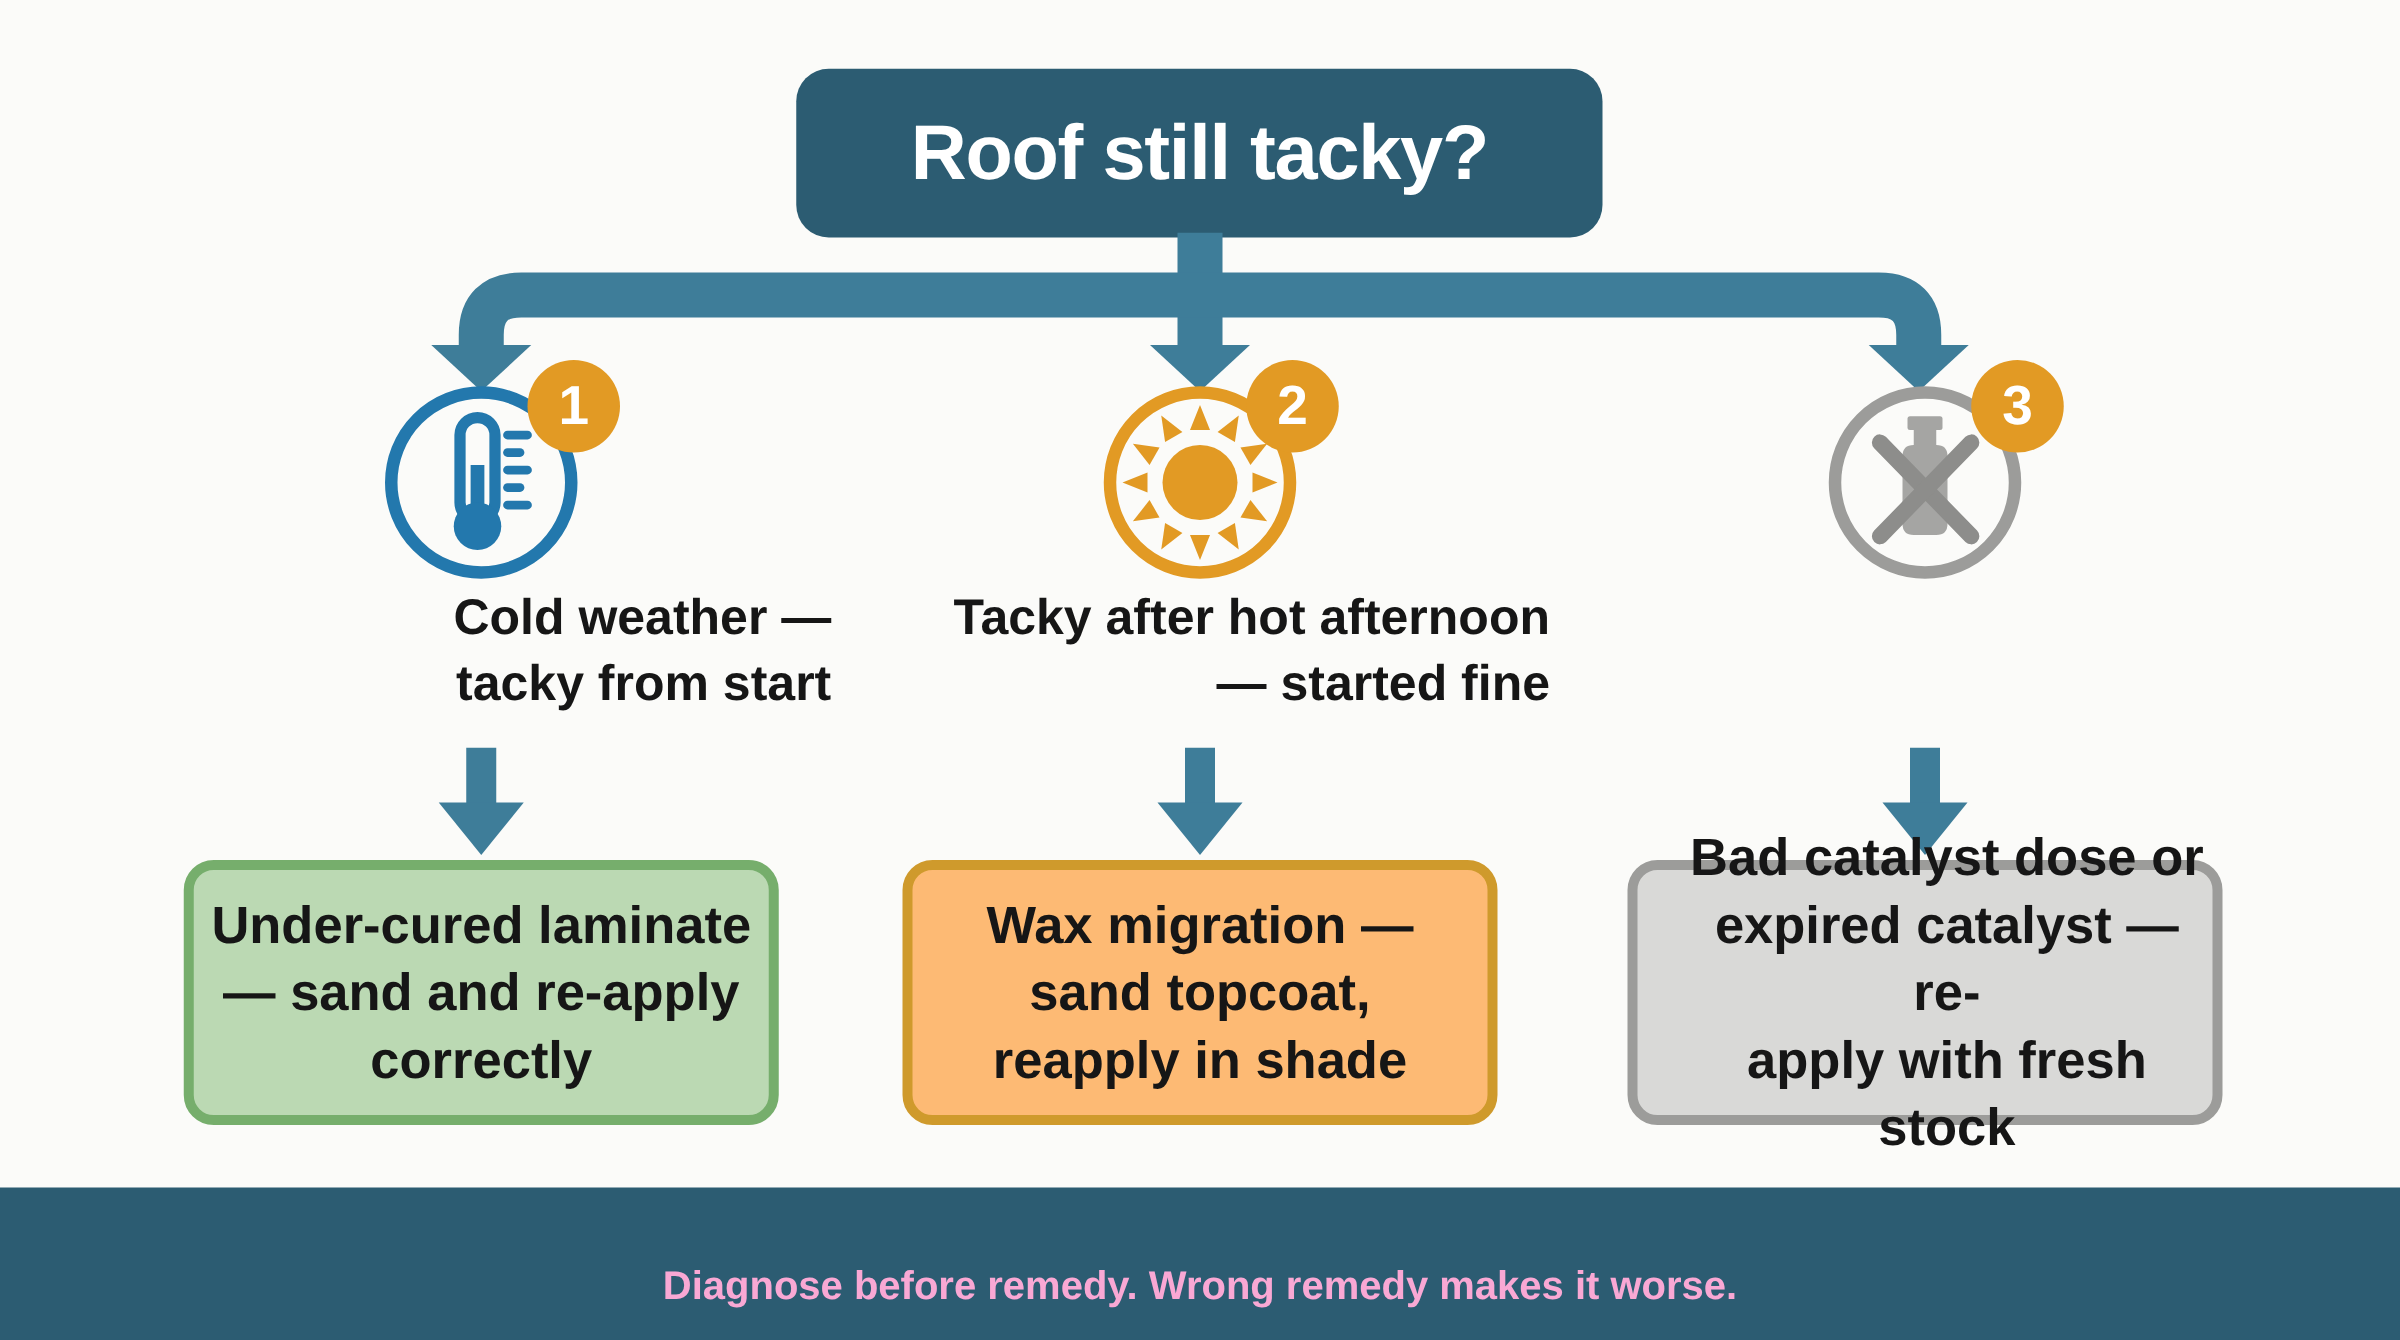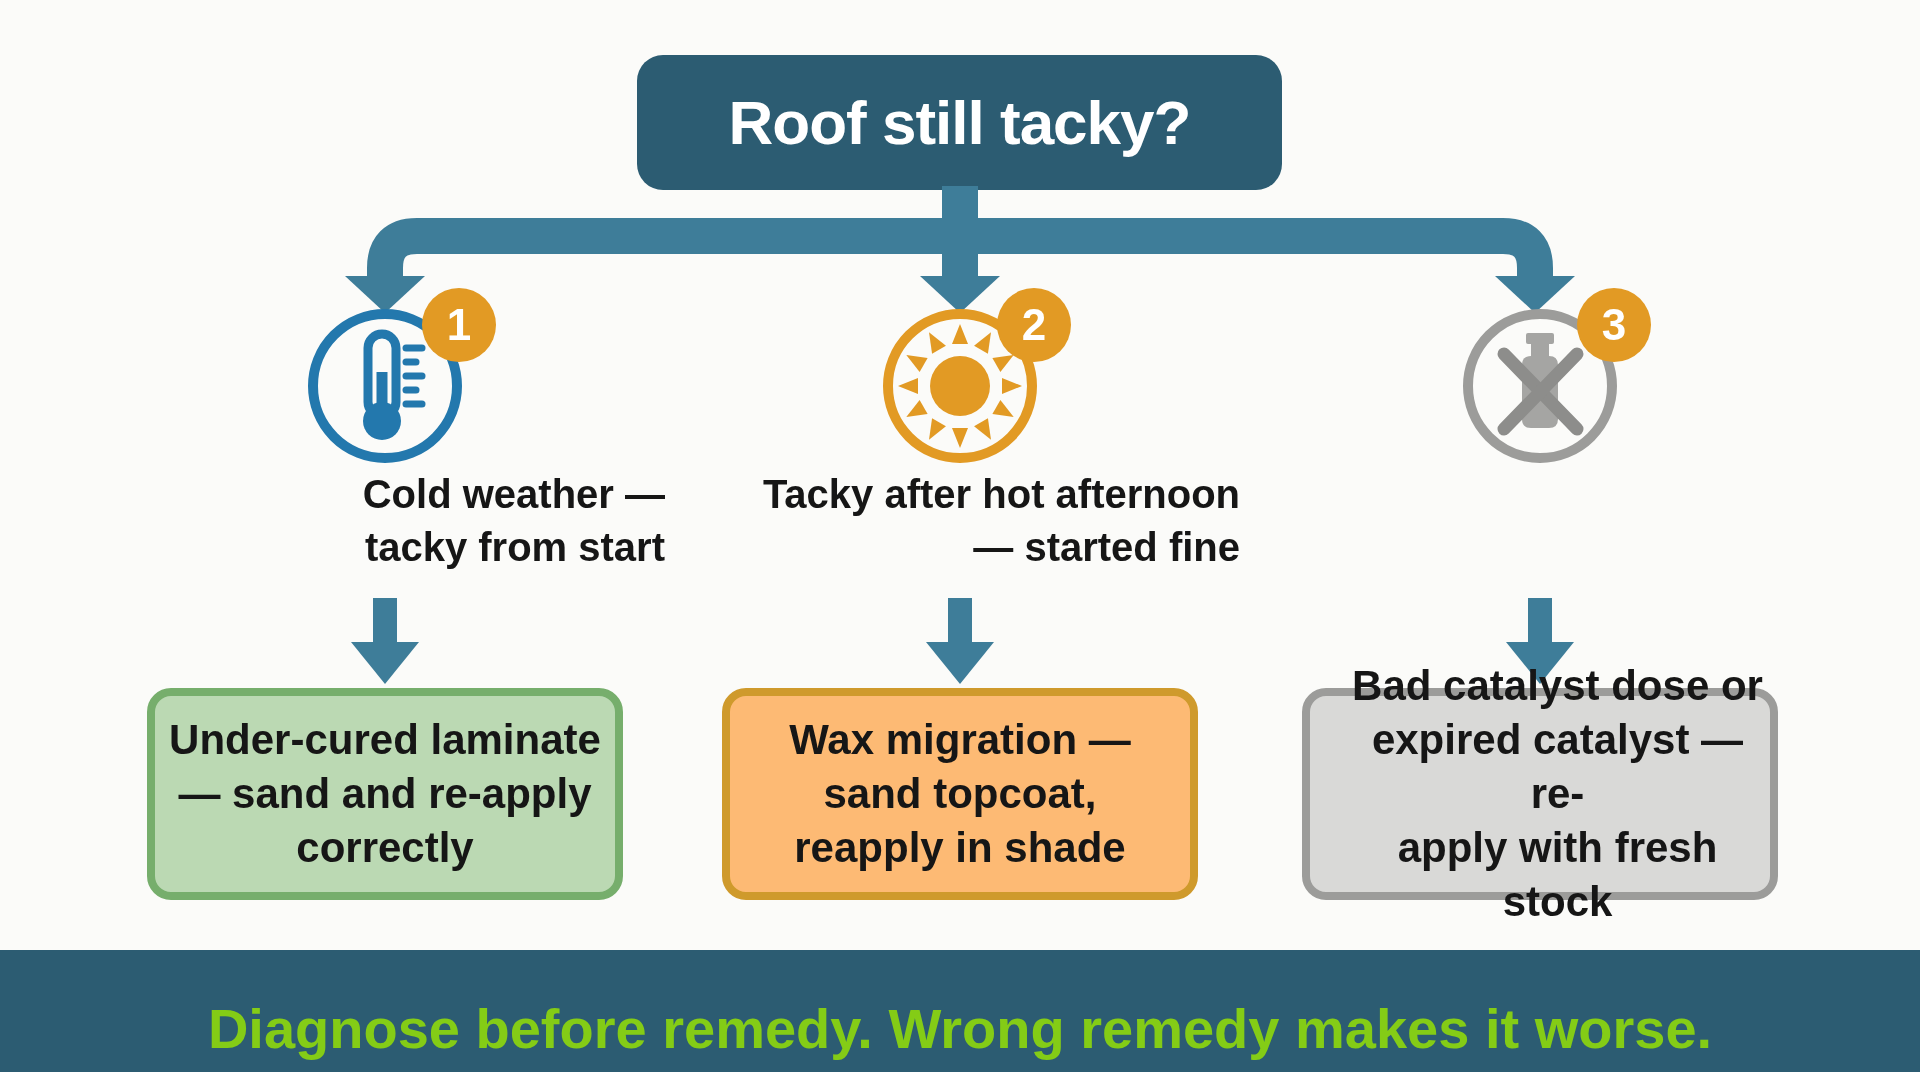--- a/index.html
+++ b/index.html
@@ -39,21 +39,21 @@
     text-align:center;font-size:42px;line-height:54px;white-space:pre-line;
   }
   .result-green {background:#bbd9b3;border:8px solid #76ae6c;}
   .result-amber {background:#fdba74;border:8px solid #cf9a2c;}
   .result-gray  {background:#d9d9d7;border:8px solid #9c9c9a;padding-left:35px;}
   
   .footer-banner{
     position:absolute;left:0;top:950px;width:1920px;height:122px;
     background:#2c5c72;display:flex;align-items:center;justify-content:center;
   }
-  .footer-banner span{color:#84cc16;font-size:56px;margin-top:35px;}
+  .footer-banner span{color:#f9a8d4;font-size:32px;margin-top:35px;}
 </style>
 </head>
 <body>
 
 <div class="canvas">
 
   <div class="title-box">
     <span>Roof still tacky?</span>
   </div>
 

